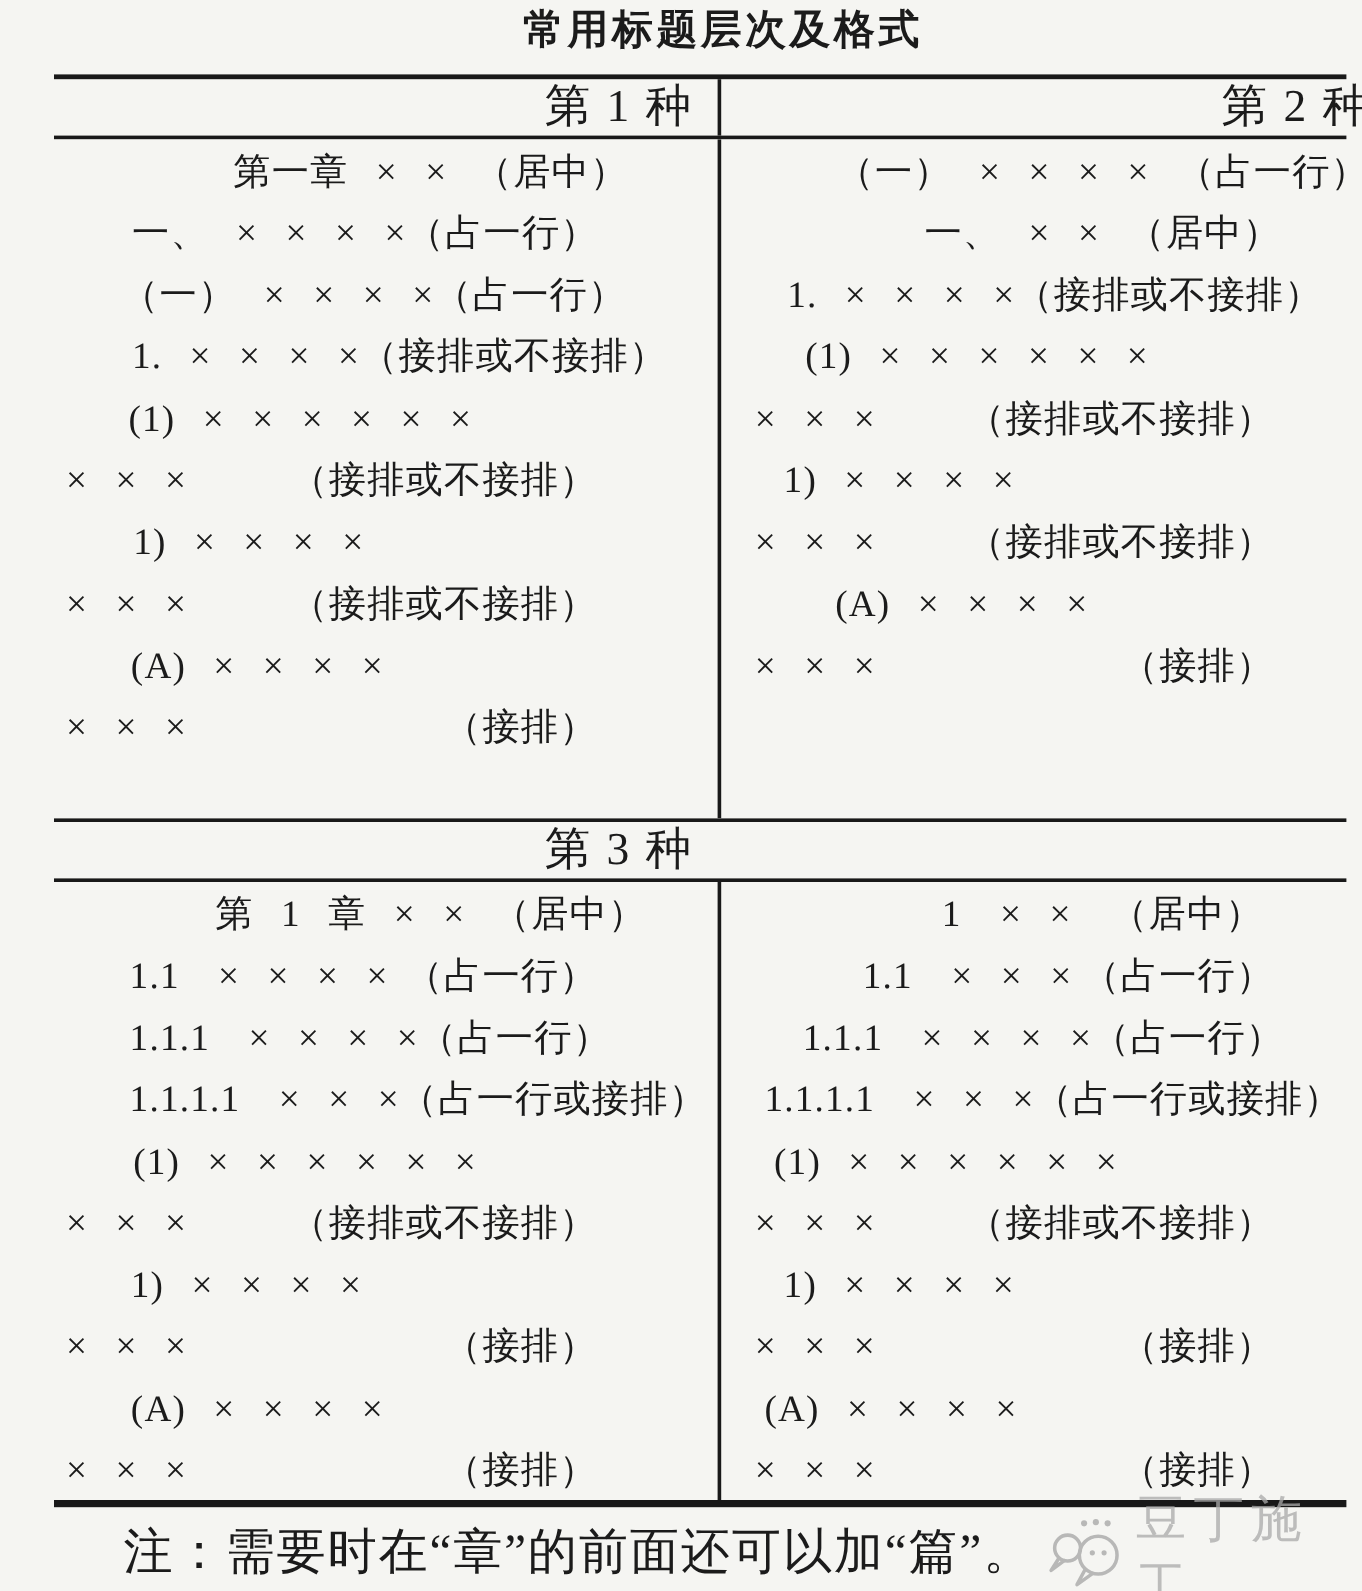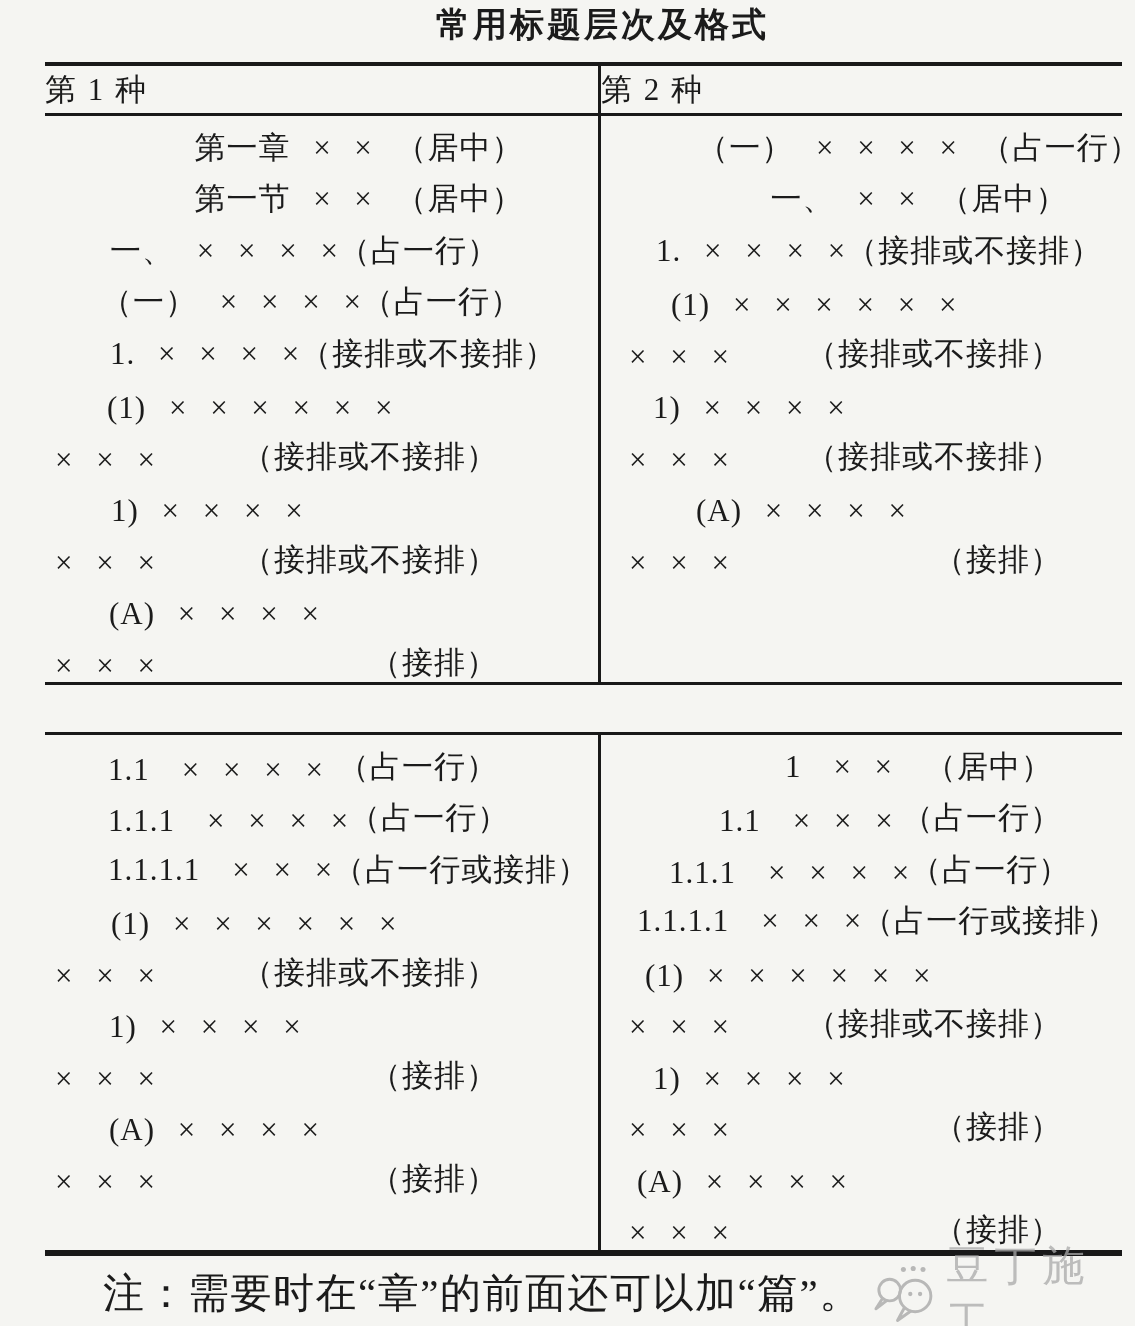--- a/index.html
+++ b/index.html
@@ -17,24 +17,24 @@
   .tbl{
     position:absolute;left:45px;top:62px;width:1077px;
     border-top:4px solid var(--rule,#191919);
     border-bottom:6px solid var(--rule,#191919);
   }
   .hrow{display:flex;height:47px;border-bottom:3px solid var(--rule,#191919);}
   .crow{display:flex;border-bottom:3px solid var(--rule,#191919);overflow:hidden;}
   .crow:last-child{border-bottom:none;}
   .hcell,.cell{width:533px;flex-shrink:0;box-sizing:border-box;}
   .hcell+.hcell,.cell+.cell{width:544px;border-left:3px solid var(--rule,#191919);margin-left:20px;}
-  .hcell{font-size:31px;line-height:47px;text-align:left;letter-spacing:2px;}
+  .hcell{font-size:38px;line-height:47px;text-align:right;letter-spacing:2px;}
   .cell{padding-top:1px;}
   .line{
-    display:flex;align-items:flex-end;height:51.5px;
+    display:flex;align-items:center;height:51.5px;
     font-size:31px;letter-spacing:1px;word-spacing:14px;white-space:pre;
   }
   .line.center{justify-content:center;padding-left:95px;}
   .line.split{padding-right:80px;}
   .line .anno{margin-left:auto;}
   .footnote{
     position:absolute;left:103px;top:1266px;
     font-size:41px;letter-spacing:1.5px;
   }
   .watermark{
@@ -54,21 +54,20 @@
 <h1 class="title">常用标题层次及格式</h1>
 
 <div class="tbl" id="tbl">
     <div class="hrow">
       <div class="hcell">第 1 种</div>
       <div class="hcell">第 2 种</div>
     </div>
     <div class="crow" style="height: 566px;">
       <div class="cell">
         <div class="line center"><span>第一章 × × （居中）</span></div>
-        <div class="line center"><span>第一节 × × （居中）</span></div>
         <div class="line split" style="padding-left: 65px;"><span>一、 × × × ×</span><span class="anno">（占一行）</span></div>
         <div class="line split" style="padding-left: 56px;"><span>（一） × × × ×</span><span class="anno">（占一行）</span></div>
         <div class="line flow" style="padding-left: 65px;"><span>1. × × × ×（接排或不接排）</span></div>
         <div class="line flow" style="padding-left: 62px;"><span>(1) × × × × × ×</span></div>
         <div class="line split" style="padding-left: 10px;"><span>× × ×</span><span class="anno">（接排或不接排）</span></div>
         <div class="line flow" style="padding-left: 66px;"><span>1) × × × ×</span></div>
         <div class="line split" style="padding-left: 10px;"><span>× × ×</span><span class="anno">（接排或不接排）</span></div>
         <div class="line flow" style="padding-left: 64px;"><span>(A) × × × ×</span></div>
         <div class="line split" style="padding-left: 10px;"><span>× × ×</span><span class="anno">（接排）</span></div>
       </div>
@@ -78,23 +77,25 @@
         <div class="line flow" style="padding-left: 55px;"><span>1. × × × ×（接排或不接排）</span></div>
         <div class="line flow" style="padding-left: 70px;"><span>(1) × × × × × ×</span></div>
         <div class="line split" style="padding-left: 28px;"><span>× × ×</span><span class="anno">（接排或不接排）</span></div>
         <div class="line flow" style="padding-left: 52px;"><span>1) × × × ×</span></div>
         <div class="line split" style="padding-left: 28px;"><span>× × ×</span><span class="anno">（接排或不接排）</span></div>
         <div class="line flow" style="padding-left: 95px;"><span>(A) × × × ×</span></div>
         <div class="line split" style="padding-left: 28px;"><span>× × ×</span><span class="anno">（接排）</span></div>
       </div>
     </div>
     <div class="hrow">
+      <div class="hcell">第 3 种</div>
     </div>
     <div class="crow" style="height: 515px;">
       <div class="cell">
+        <div class="line center"><span>第 1 章 × × （居中）</span></div>
         <div class="line split" style="padding-left: 63px;"><span>1.1 × × × ×</span><span class="anno">（占一行）</span></div>
         <div class="line split" style="padding-left: 63px;"><span>1.1.1 × × × ×</span><span class="anno">（占一行）</span></div>
         <div class="line flow" style="padding-left: 63px;"><span>1.1.1.1 × × ×（占一行或接排）</span></div>
         <div class="line flow" style="padding-left: 66px;"><span>(1) × × × × × ×</span></div>
         <div class="line split" style="padding-left: 10px;"><span>× × ×</span><span class="anno">（接排或不接排）</span></div>
         <div class="line flow" style="padding-left: 64px;"><span>1) × × × ×</span></div>
         <div class="line split" style="padding-left: 10px;"><span>× × ×</span><span class="anno">（接排）</span></div>
         <div class="line flow" style="padding-left: 64px;"><span>(A) × × × ×</span></div>
         <div class="line split" style="padding-left: 10px;"><span>× × ×</span><span class="anno">（接排）</span></div>
       </div>

